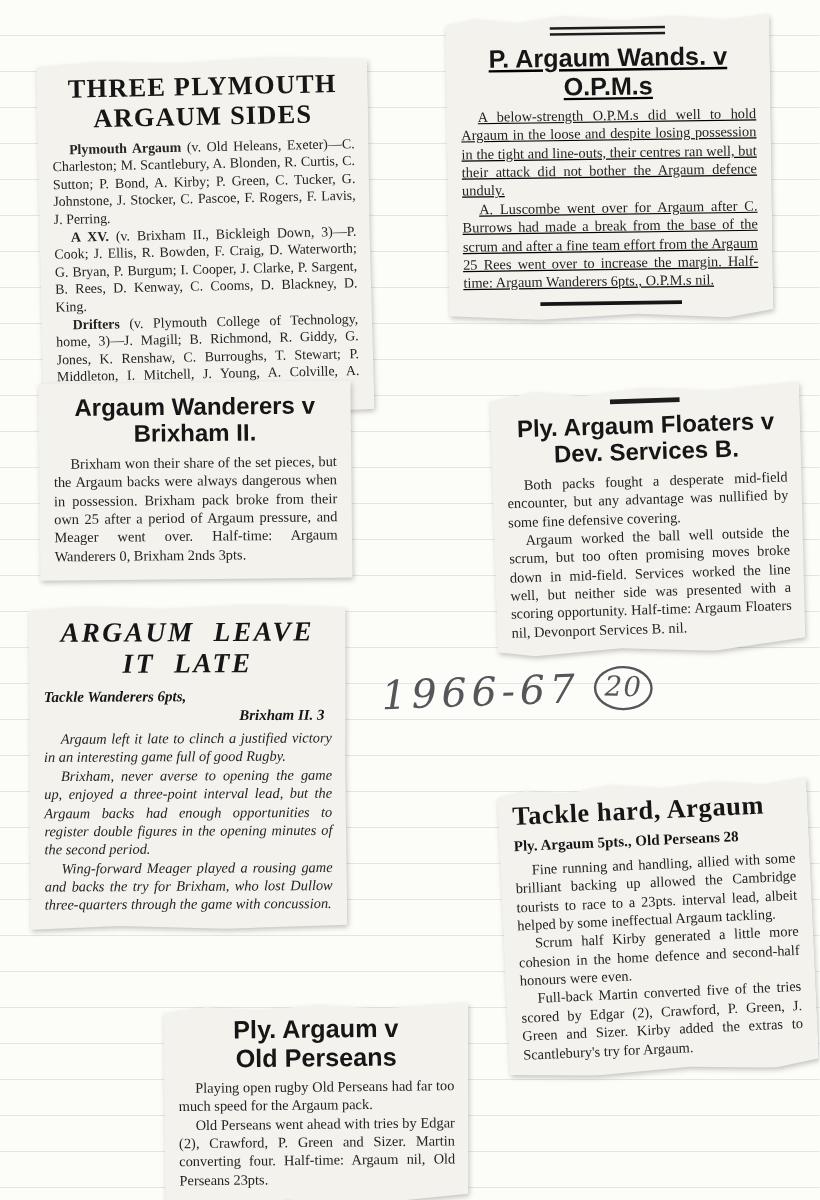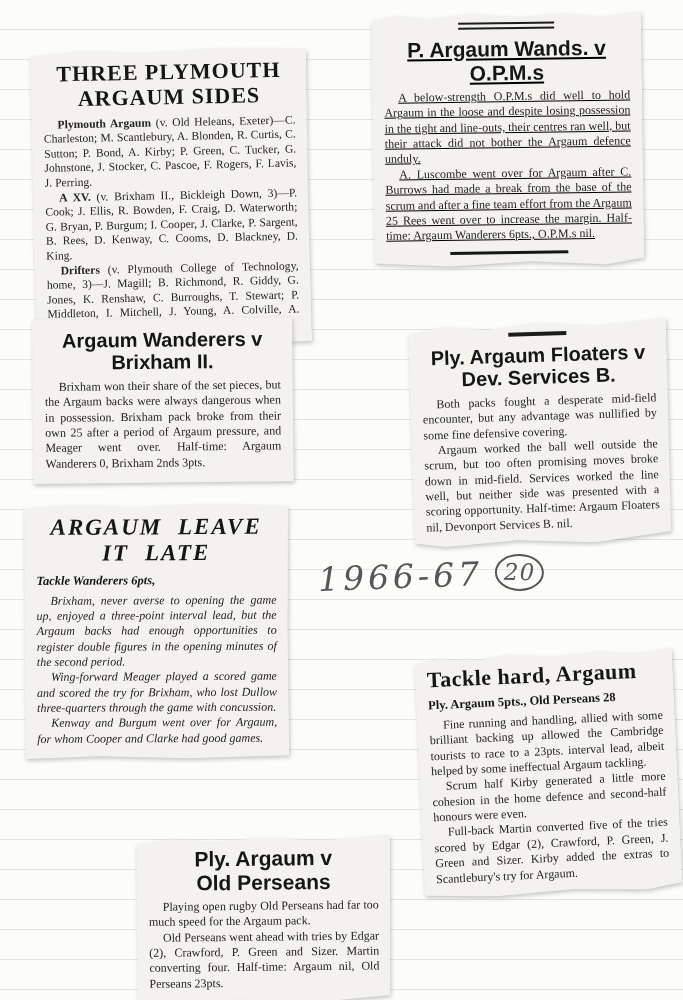--- a/index.html
+++ b/index.html
@@ -131,24 +131,25 @@
 </div>
 
 <div class="clip-wrap" id="c5">
   <div class="clipping torn-a">
     <h2 class="head-serif">
       <span class="hl">ARGAUM LEAVE</span>
       <span class="hl">IT LATE</span>
     </h2>
     <p class="subhead">
       <span>Tackle Wanderers 6pts,</span>
+      <span class="line2">Brixham II. 3</span>
     </p>
+    <p class="body"><span>Argaum left it late to clinch a justified victory in an interesting game full of good Rugby.</span></p>
     <p class="body"><span>Brixham, never averse to opening the game up, enjoyed a three-point interval lead, but the Argaum backs had enough opportunities to register double figures in the opening minutes of the second period.</span></p>
-    <p class="body"><span>Wing-forward Meager played a scored game and scored the try for Brixham, who lost Dullow three-quarters through the game with concussion.</span></p>
-    <p class="body"><span>Kenway and Burgum went over for Argaum, for whom Cooper and Clarke had good games.</span></p>
+    <p class="body"><span>Wing-forward Meager played a rousing game and backs the try for Brixham, who lost Dullow three-quarters through the game with concussion.</span></p>
   </div>
 </div>
 
 <div class="handwriting">
   <span>1966-67</span><span class="circled">20</span>
 </div>
 
 <div class="clip-wrap" id="c6">
   <div class="clipping torn-b">
     <h2 class="head-serif">Tackle hard, Argaum</h2>

